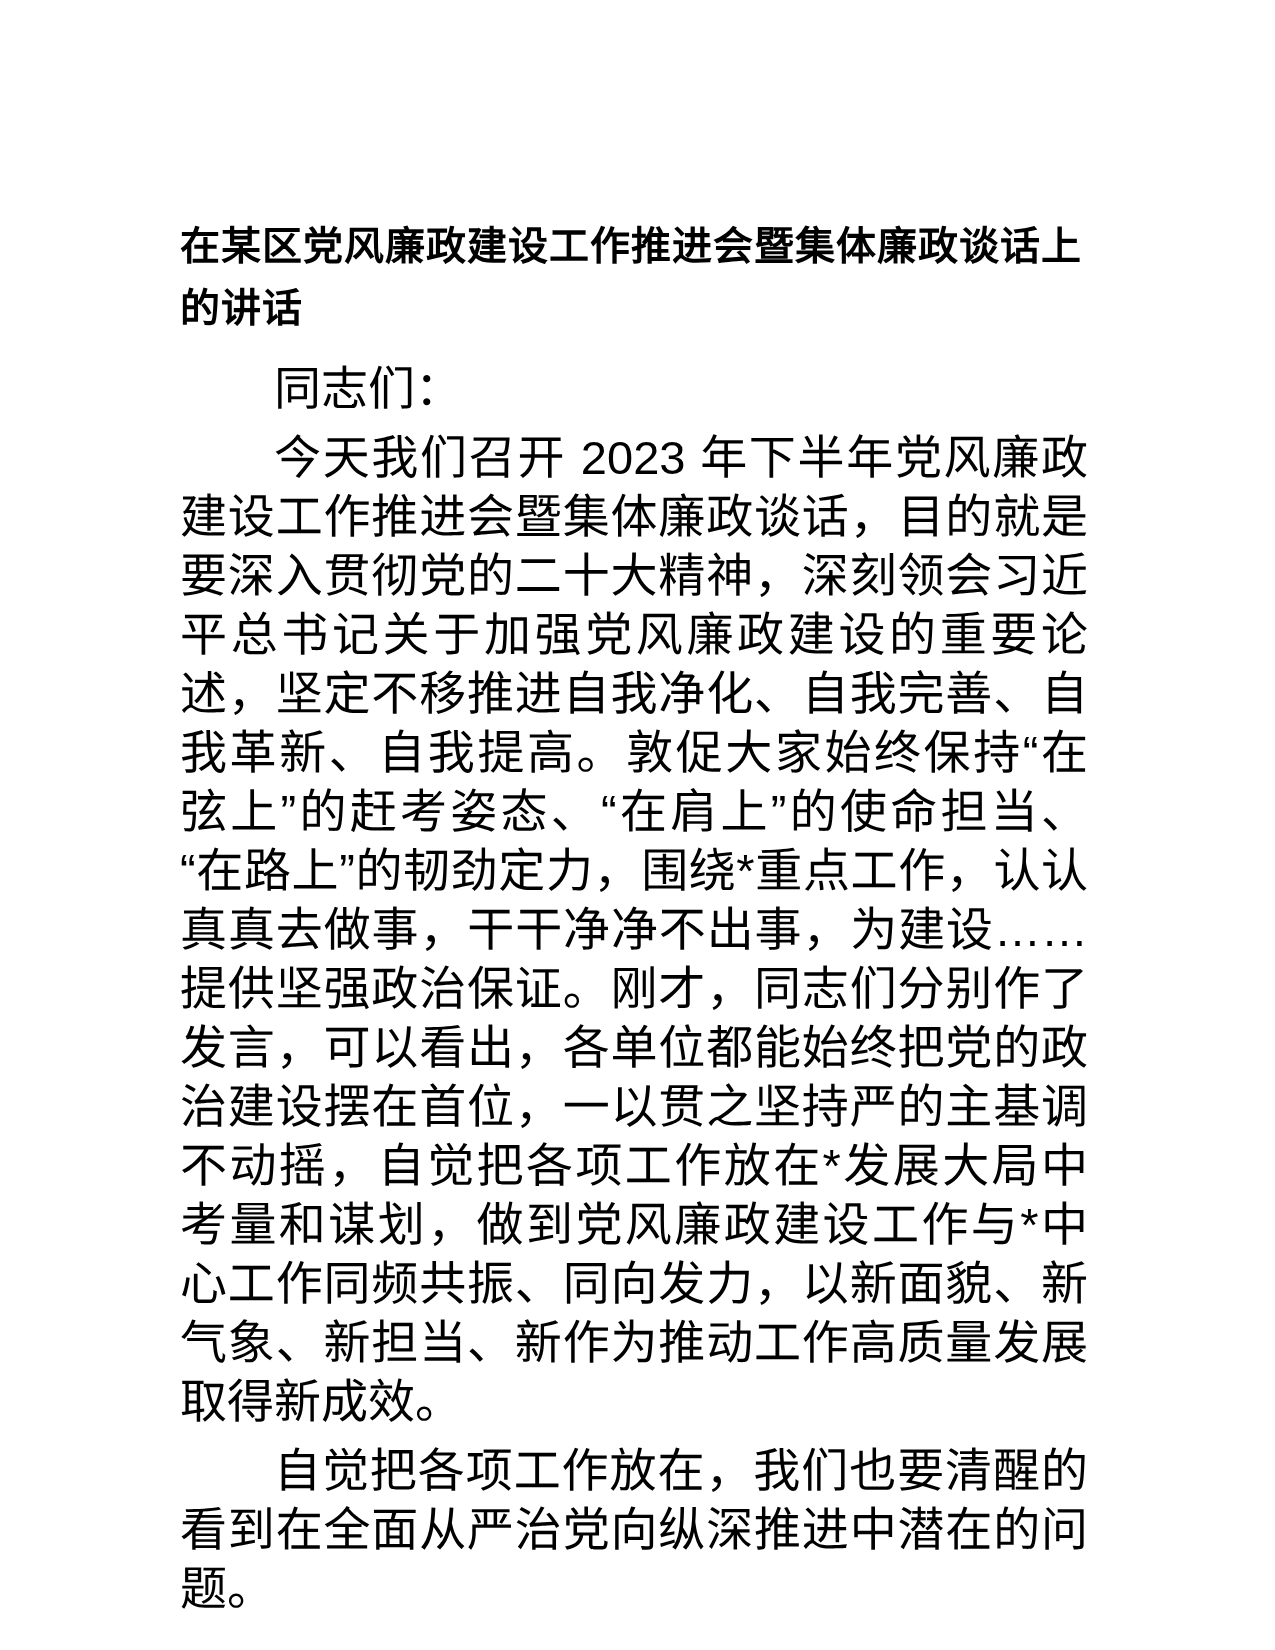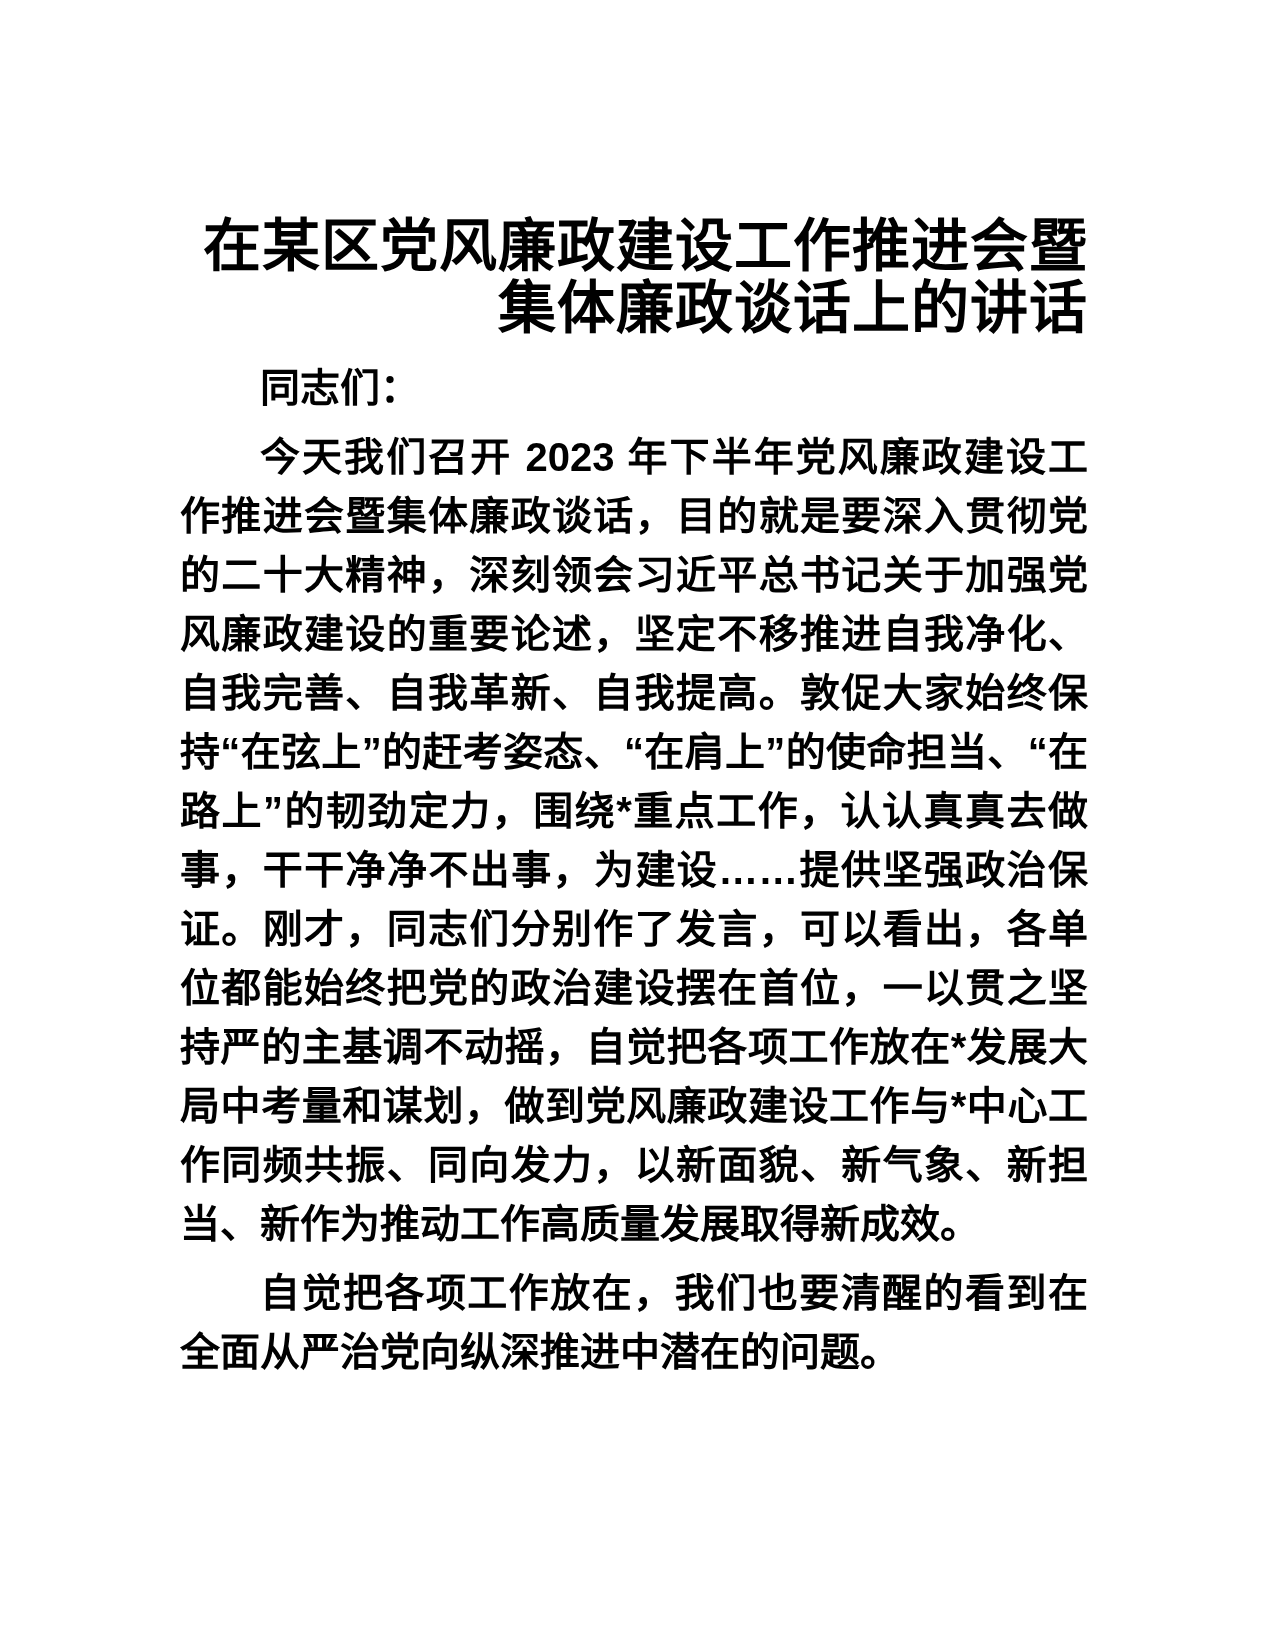--- a/index.html
+++ b/index.html
@@ -13,30 +13,30 @@
     height: 1650px;
     background: #ffffff;
     box-sizing: border-box;
     padding: 215px 187px 0 180px;
     font-family: "Liberation Sans", "DejaVu Sans", sans-serif;
     color: #000000;
     overflow: hidden;
   }
   .doc-title {
     margin: 0 0 20px 0;
-    font-size: 58px;
+    font-size: 40px;
     font-weight: 700;
     line-height: 62px;
-    text-align: right;
+    text-align: left;
     letter-spacing: 1px;
   }
   .para {
     margin: 0 0 10px 0;
-    font-size: 40px;
-    font-weight: 700;
+    font-size: 47px;
+    font-weight: 400;
     line-height: 59px;
     text-align: justify;
     text-justify: inter-ideograph;
     text-indent: 2em;
     word-break: break-all;
   }
 </style>
 </head>
 <body>
 

